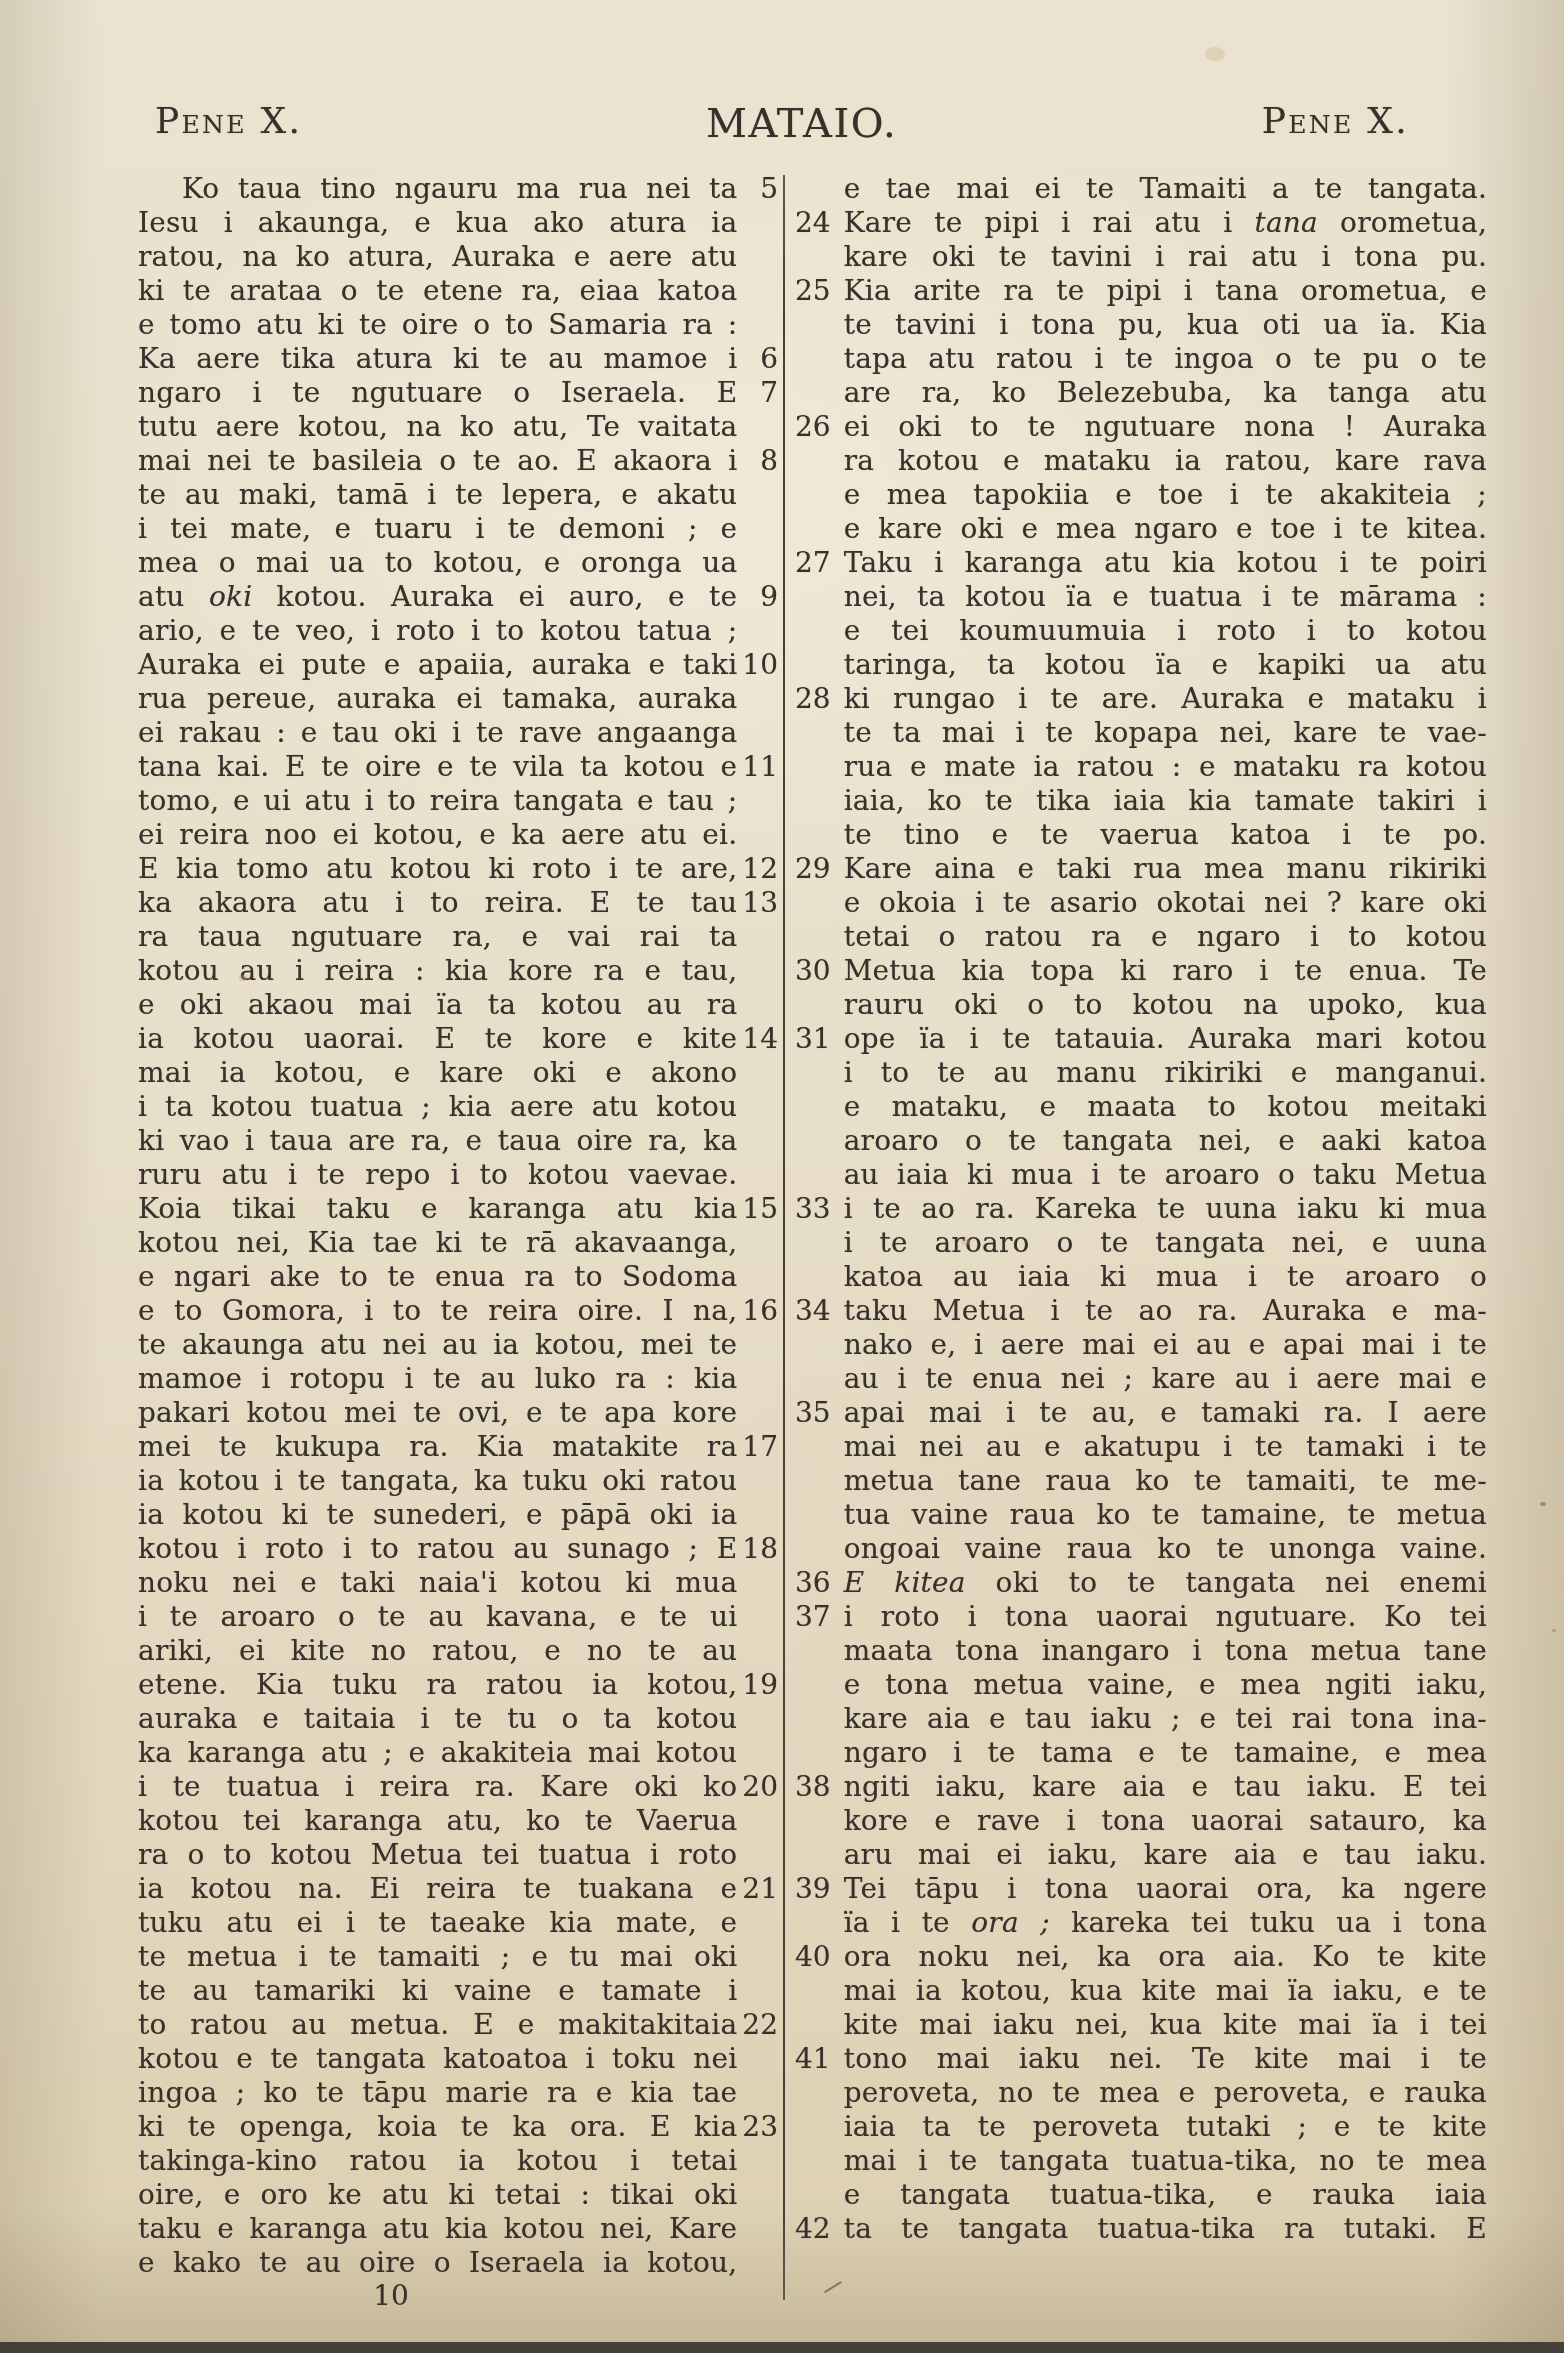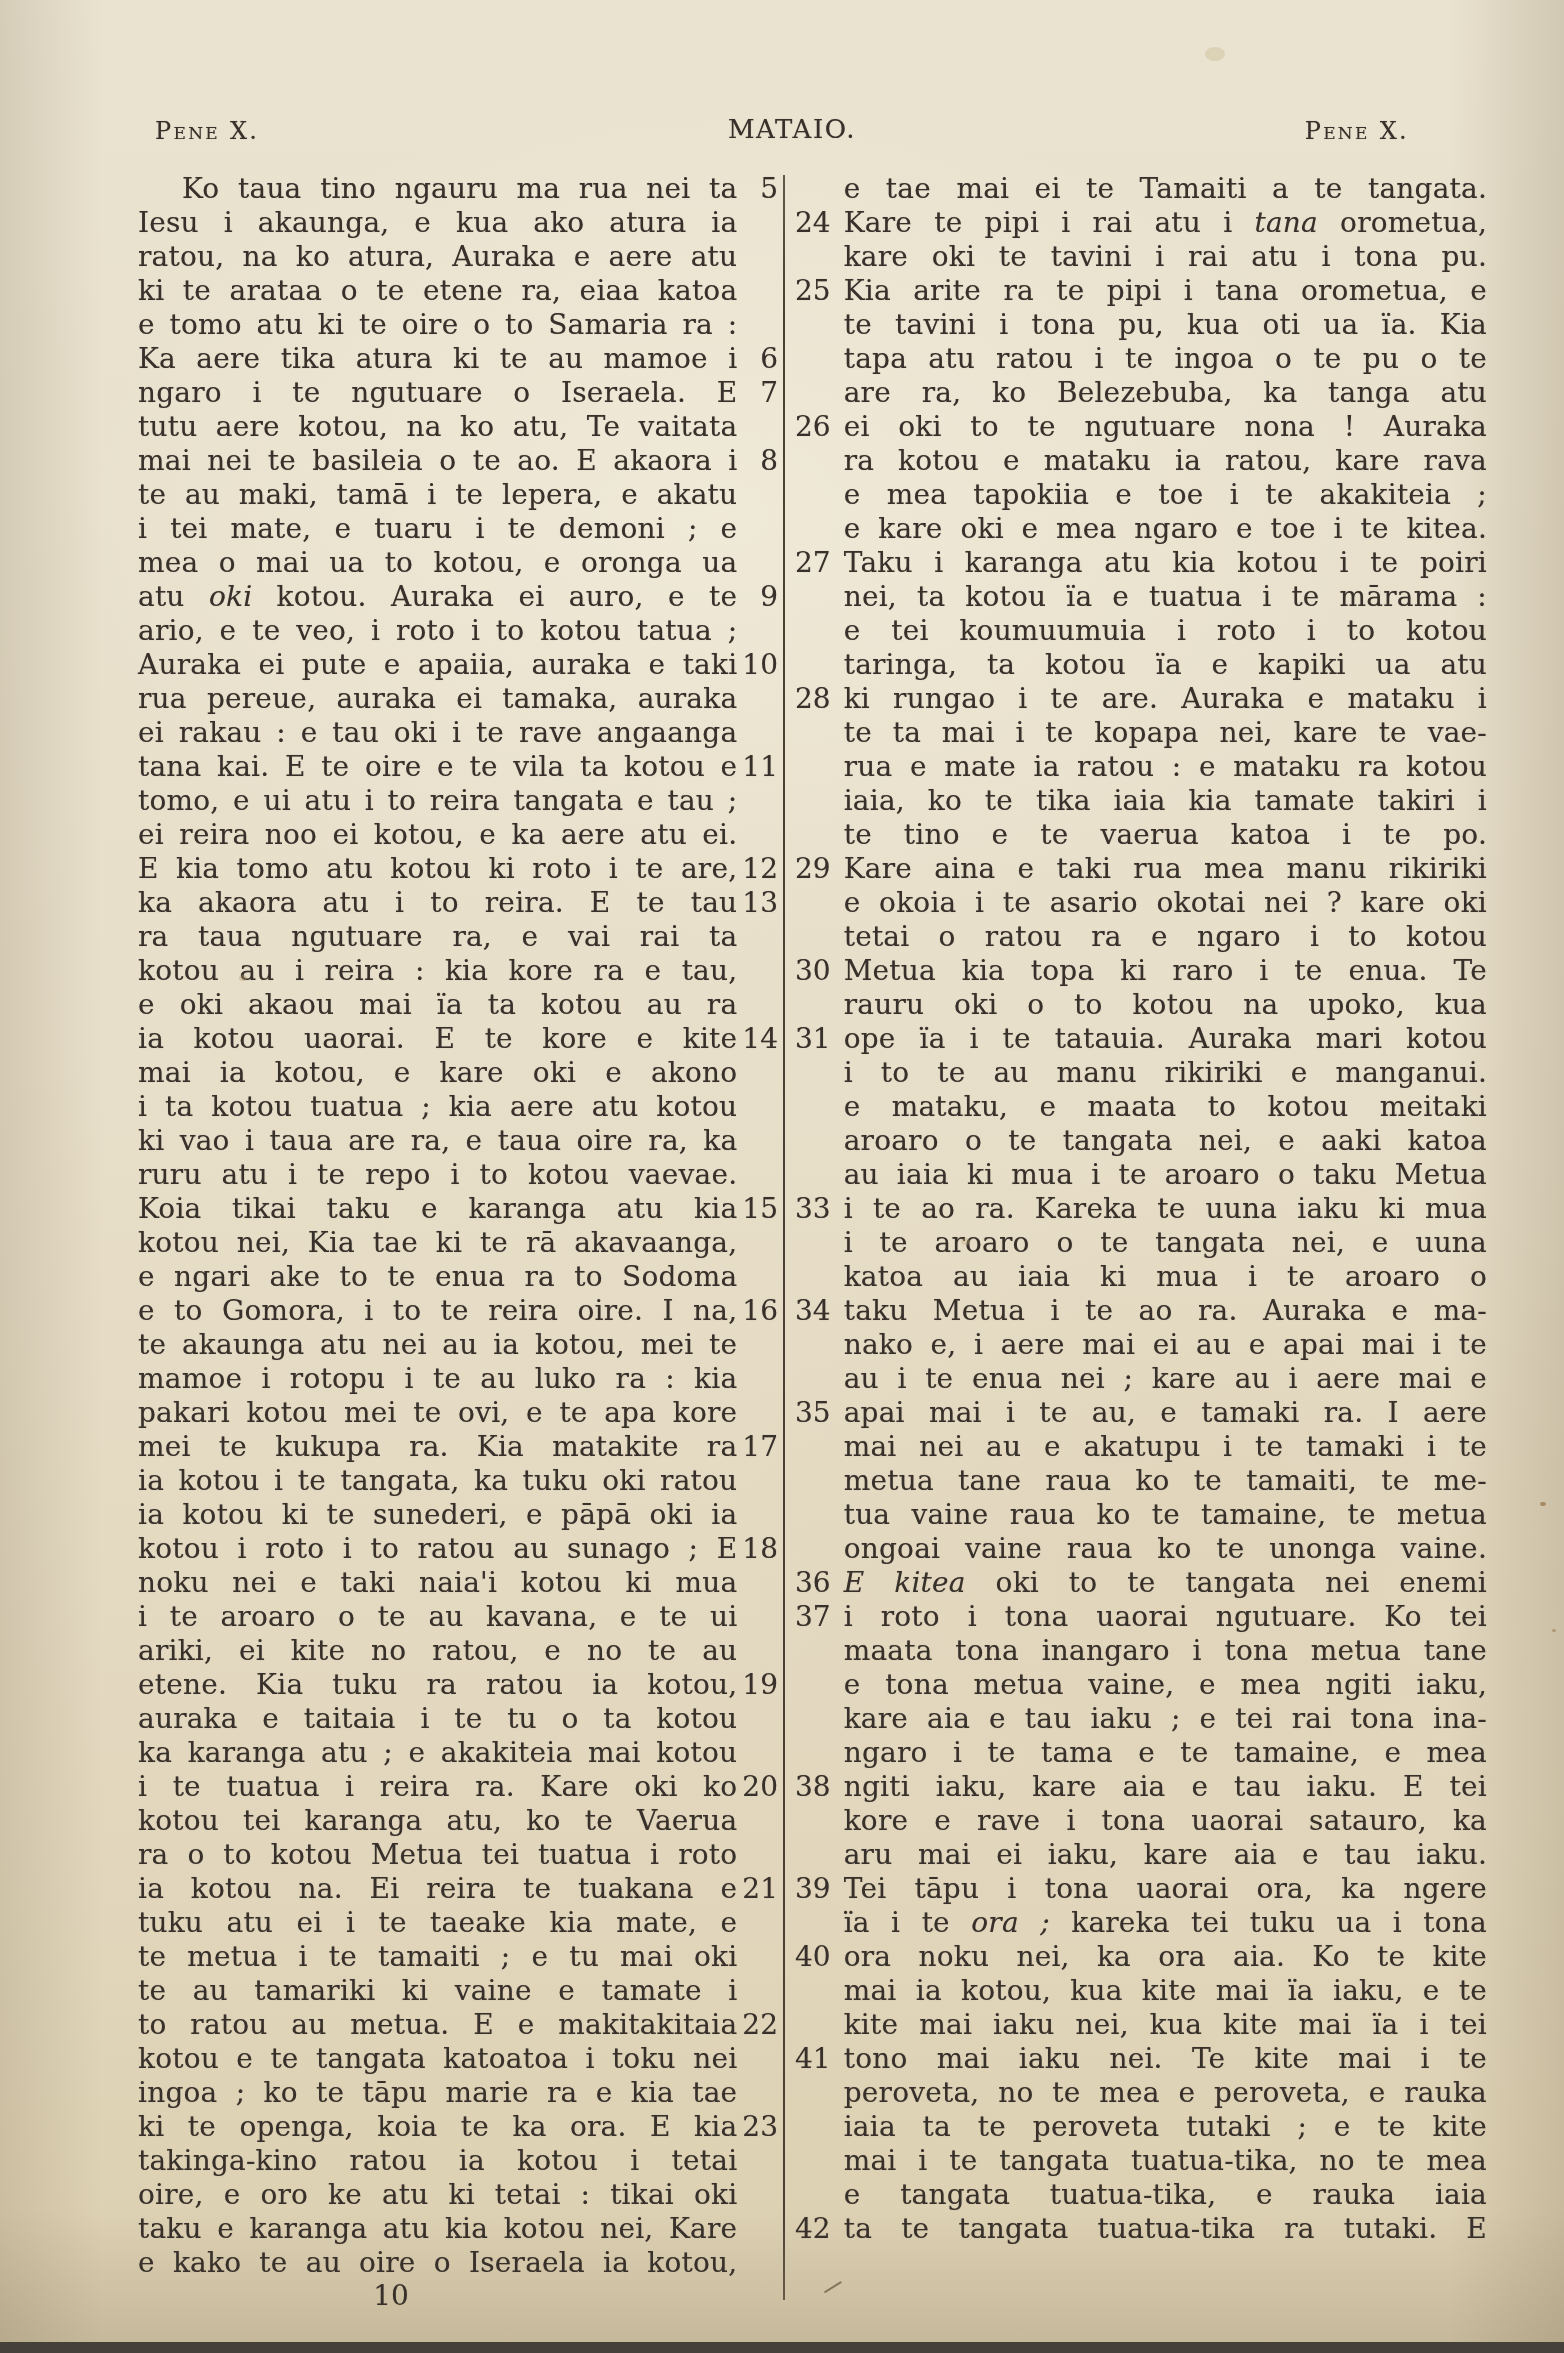--- a/index.html
+++ b/index.html
@@ -19,27 +19,27 @@
   
   .shade-left{position:absolute;left:0;top:0;width:102px;height:100%;
     background:linear-gradient(90deg,rgba(105,88,60,0.16),rgba(105,88,60,0));pointer-events:none;}
   .shade-right{position:absolute;right:0;top:0;width:117px;height:100%;
     background:linear-gradient(270deg,rgba(110,92,62,0.20),rgba(110,92,62,0));pointer-events:none;}
   .shade-bottom{position:absolute;left:0;bottom:11px;width:100%;height:133px;
     background:linear-gradient(0deg,rgba(96,82,56,0.18),rgba(96,82,56,0));pointer-events:none;}
   .bottom-strip{position:absolute;left:0;bottom:0;width:100%;height:12.5px;background:var(--edge);}
   .spot{position:absolute;border-radius:50%;pointer-events:none;}
 
-  .running-head{position:absolute;top:117px;font-size:24px;letter-spacing:2.3px;
+  .running-head{position:absolute;top:100px;font-size:36px;letter-spacing:2.3px;
     font-variant:small-caps;white-space:nowrap;
     text-shadow:0 0 0.8px rgba(56,48,42,0.45);}
   .head-left{left:155px;}
   .head-right{right:156px;}
-  .page-title{position:absolute;top:114px;left:706px;width:172px;text-align:center;
-    font-size:26px;letter-spacing:1.6px;font-variant:normal;
+  .page-title{position:absolute;top:100px;left:706px;width:172px;text-align:center;
+    font-size:40px;letter-spacing:1.6px;font-variant:normal;
     text-shadow:0 0 0.8px rgba(56,48,42,0.5);}
 
   .rule{position:absolute;left:783px;top:175px;width:2.3px;height:2125px;
     background:linear-gradient(180deg,rgba(74,64,52,.85),#4a4034 6%,#4a4034 96%,rgba(74,64,52,.8));}
 
   .col{position:absolute;top:172px;font-size:28px;line-height:34px;
     text-shadow:0 0 0.8px rgba(56,48,42,0.38);}
   .col-left{left:138px;width:640px;}
   .col-right{left:795px;width:692px;}
   .line{display:flex;height:34px;}

